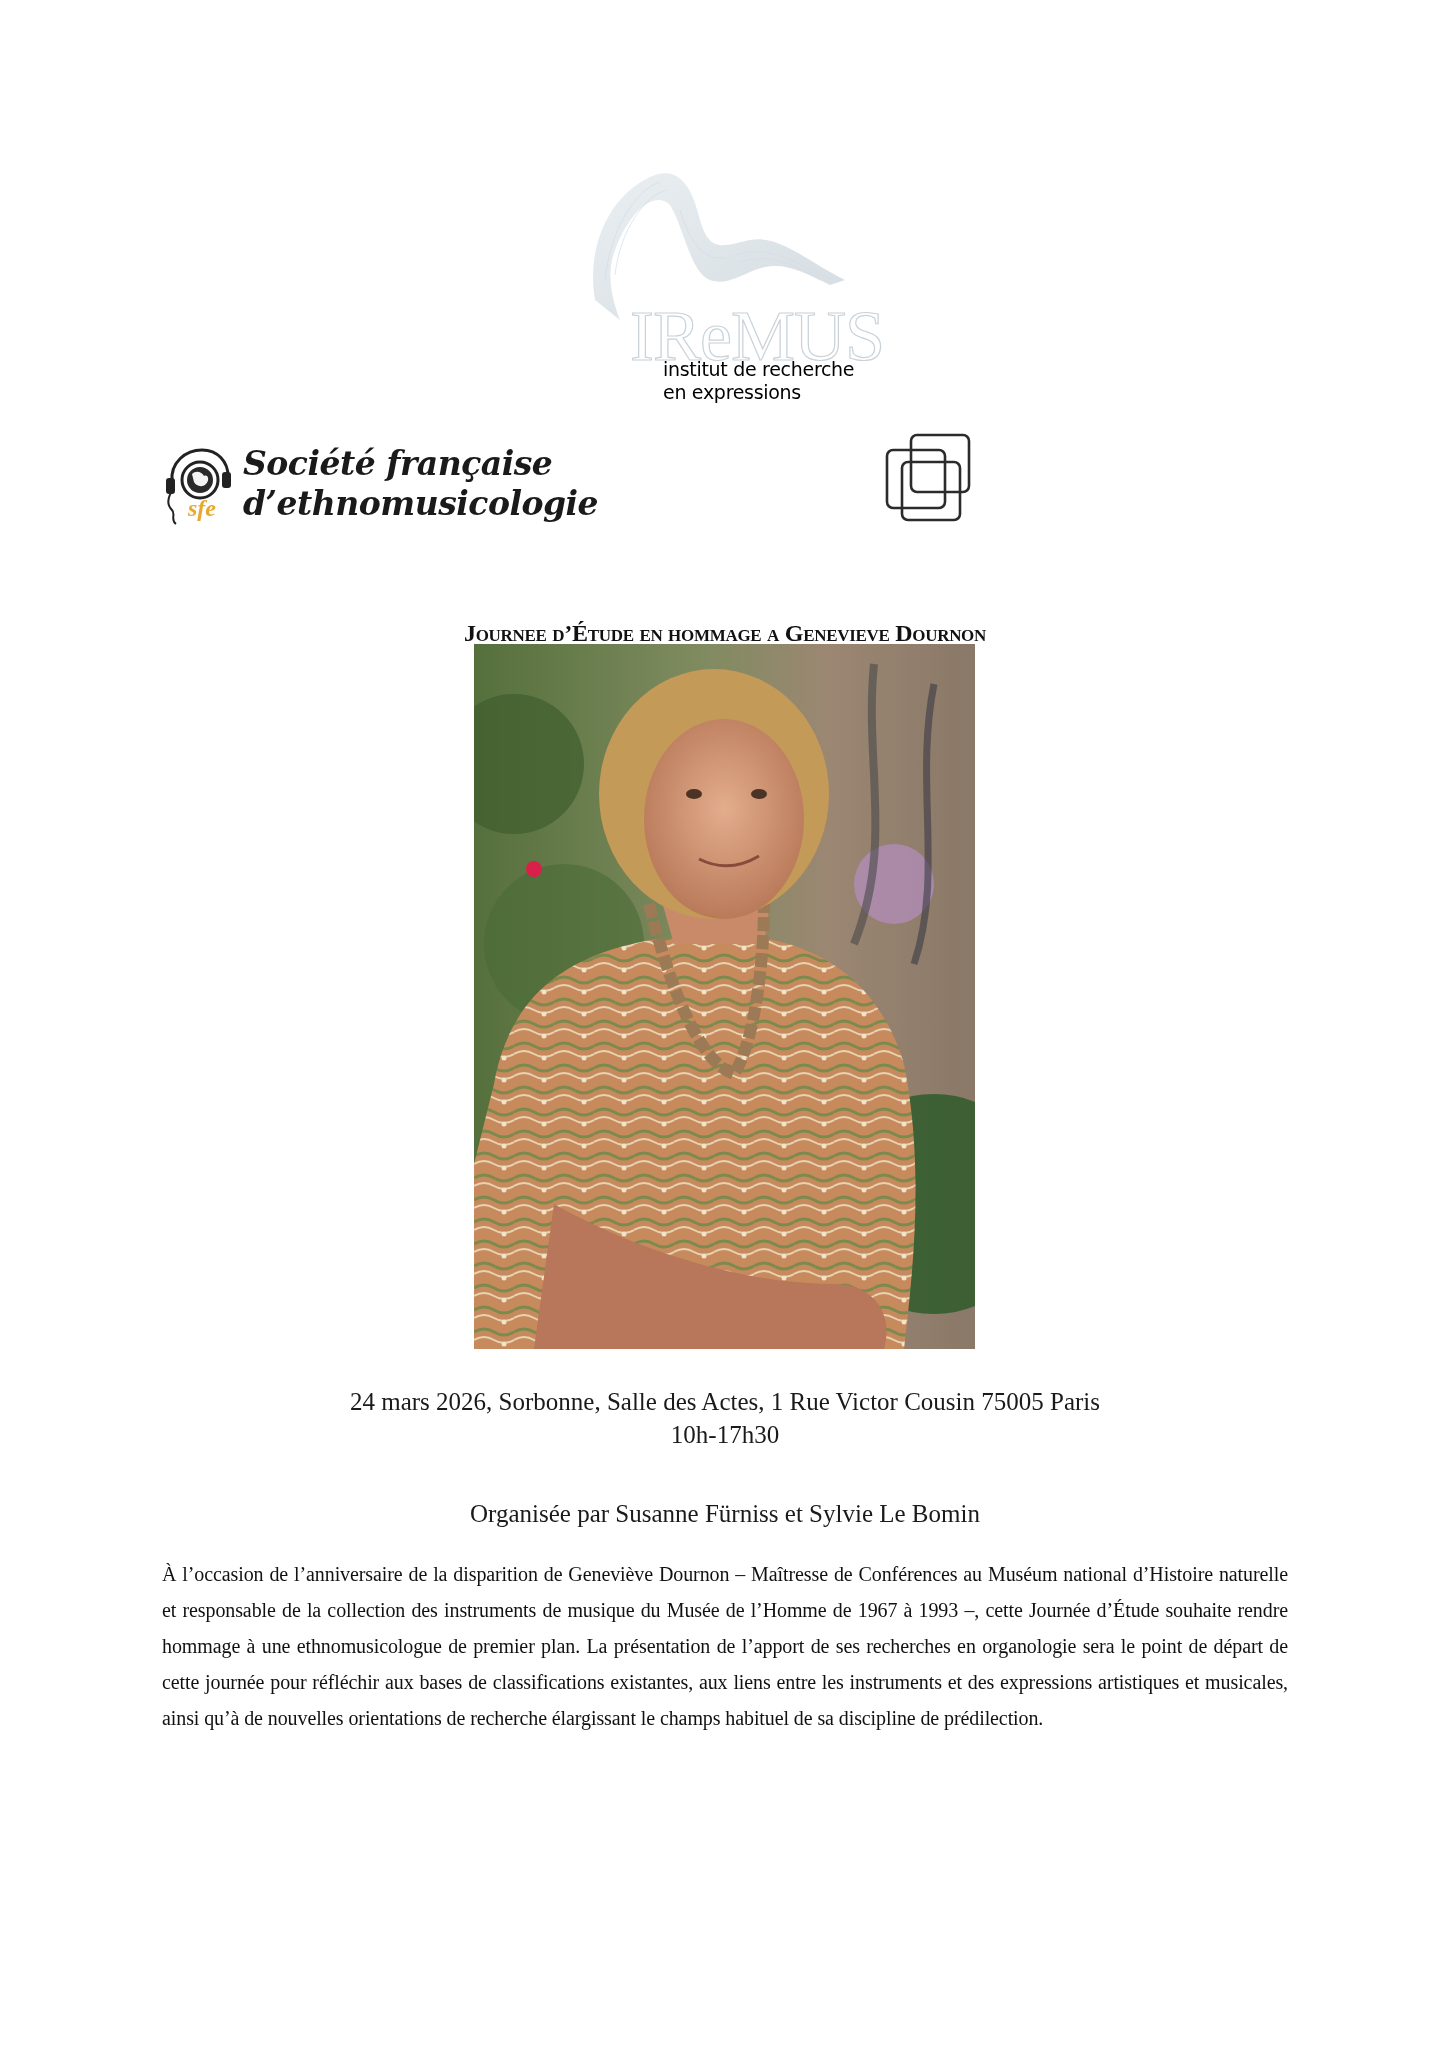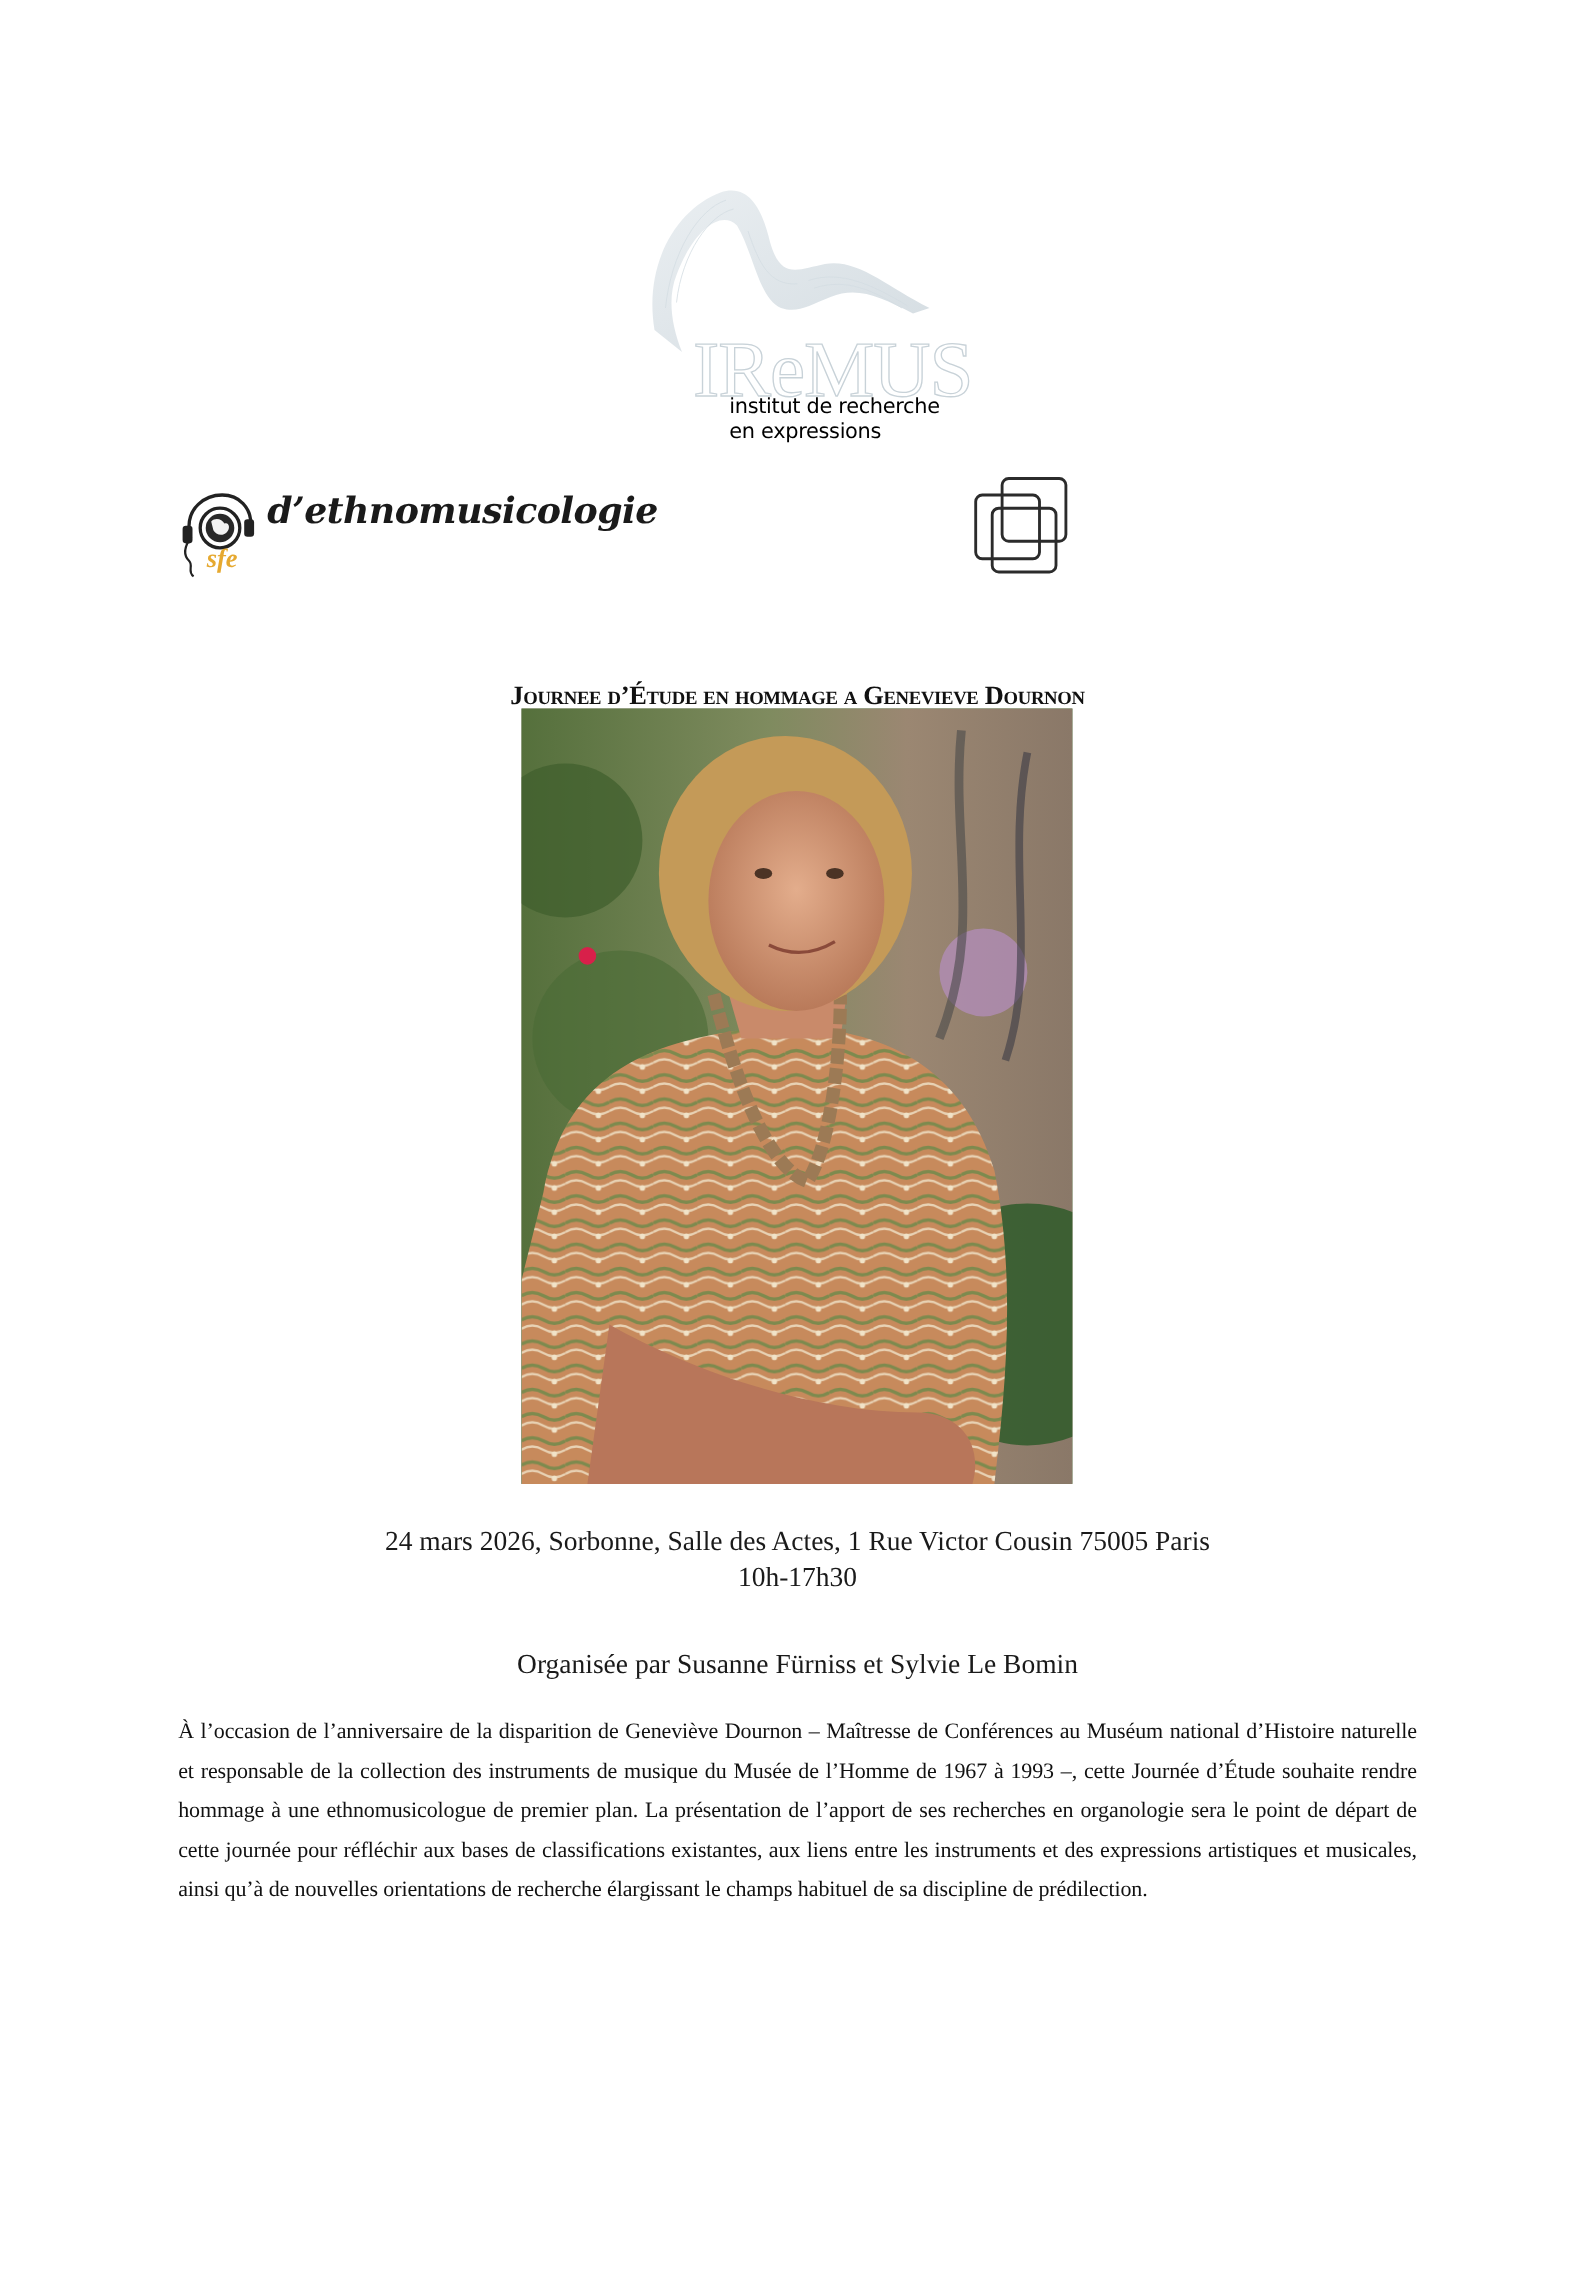--- a/index.html
+++ b/index.html
@@ -82,20 +82,21 @@
     <path d="M14,38 C12,18 28,6 44,6 C60,6 70,18 70,32" stroke="#222" stroke-width="3" fill="none"></path>
     <path d="M16,44 C10,52 8,60 14,66 C18,70 12,76 18,80" stroke="#222" stroke-width="2" fill="none"></path>
     <rect x="8" y="34" width="9" height="16" rx="3" fill="#222"></rect>
     <rect x="64" y="28" width="9" height="16" rx="3" fill="#222"></rect>
     <circle cx="42" cy="36" r="18" fill="none" stroke="#222" stroke-width="3"></circle>
     <circle cx="42" cy="36" r="13" fill="#2a2a2a"></circle>
     <path d="M34,30 C38,26 44,28 46,32 C50,30 52,36 48,40 C44,44 38,42 36,38 Z" fill="#f4f4f4"></path>
   </svg>
   <div id="sfe-icon-text">sfe</div>
   <div id="sfe-name">
+    <div>Société française</div>
     <div>d’ethnomusicologie</div>
   </div>
 </div>
 
 <div id="eco-logo" class="abs">
   <svg id="eco-icon" viewBox="0 0 92 92">
     <rect x="27" y="3" width="58" height="57" rx="6" fill="none" stroke="#2b2b2b" stroke-width="2.6"></rect>
     <rect x="3" y="18" width="58" height="58" rx="6" fill="none" stroke="#2b2b2b" stroke-width="2.6"></rect>
     <rect x="18" y="30" width="58" height="58" rx="6" fill="none" stroke="#2b2b2b" stroke-width="2.6"></rect>
   </svg>

